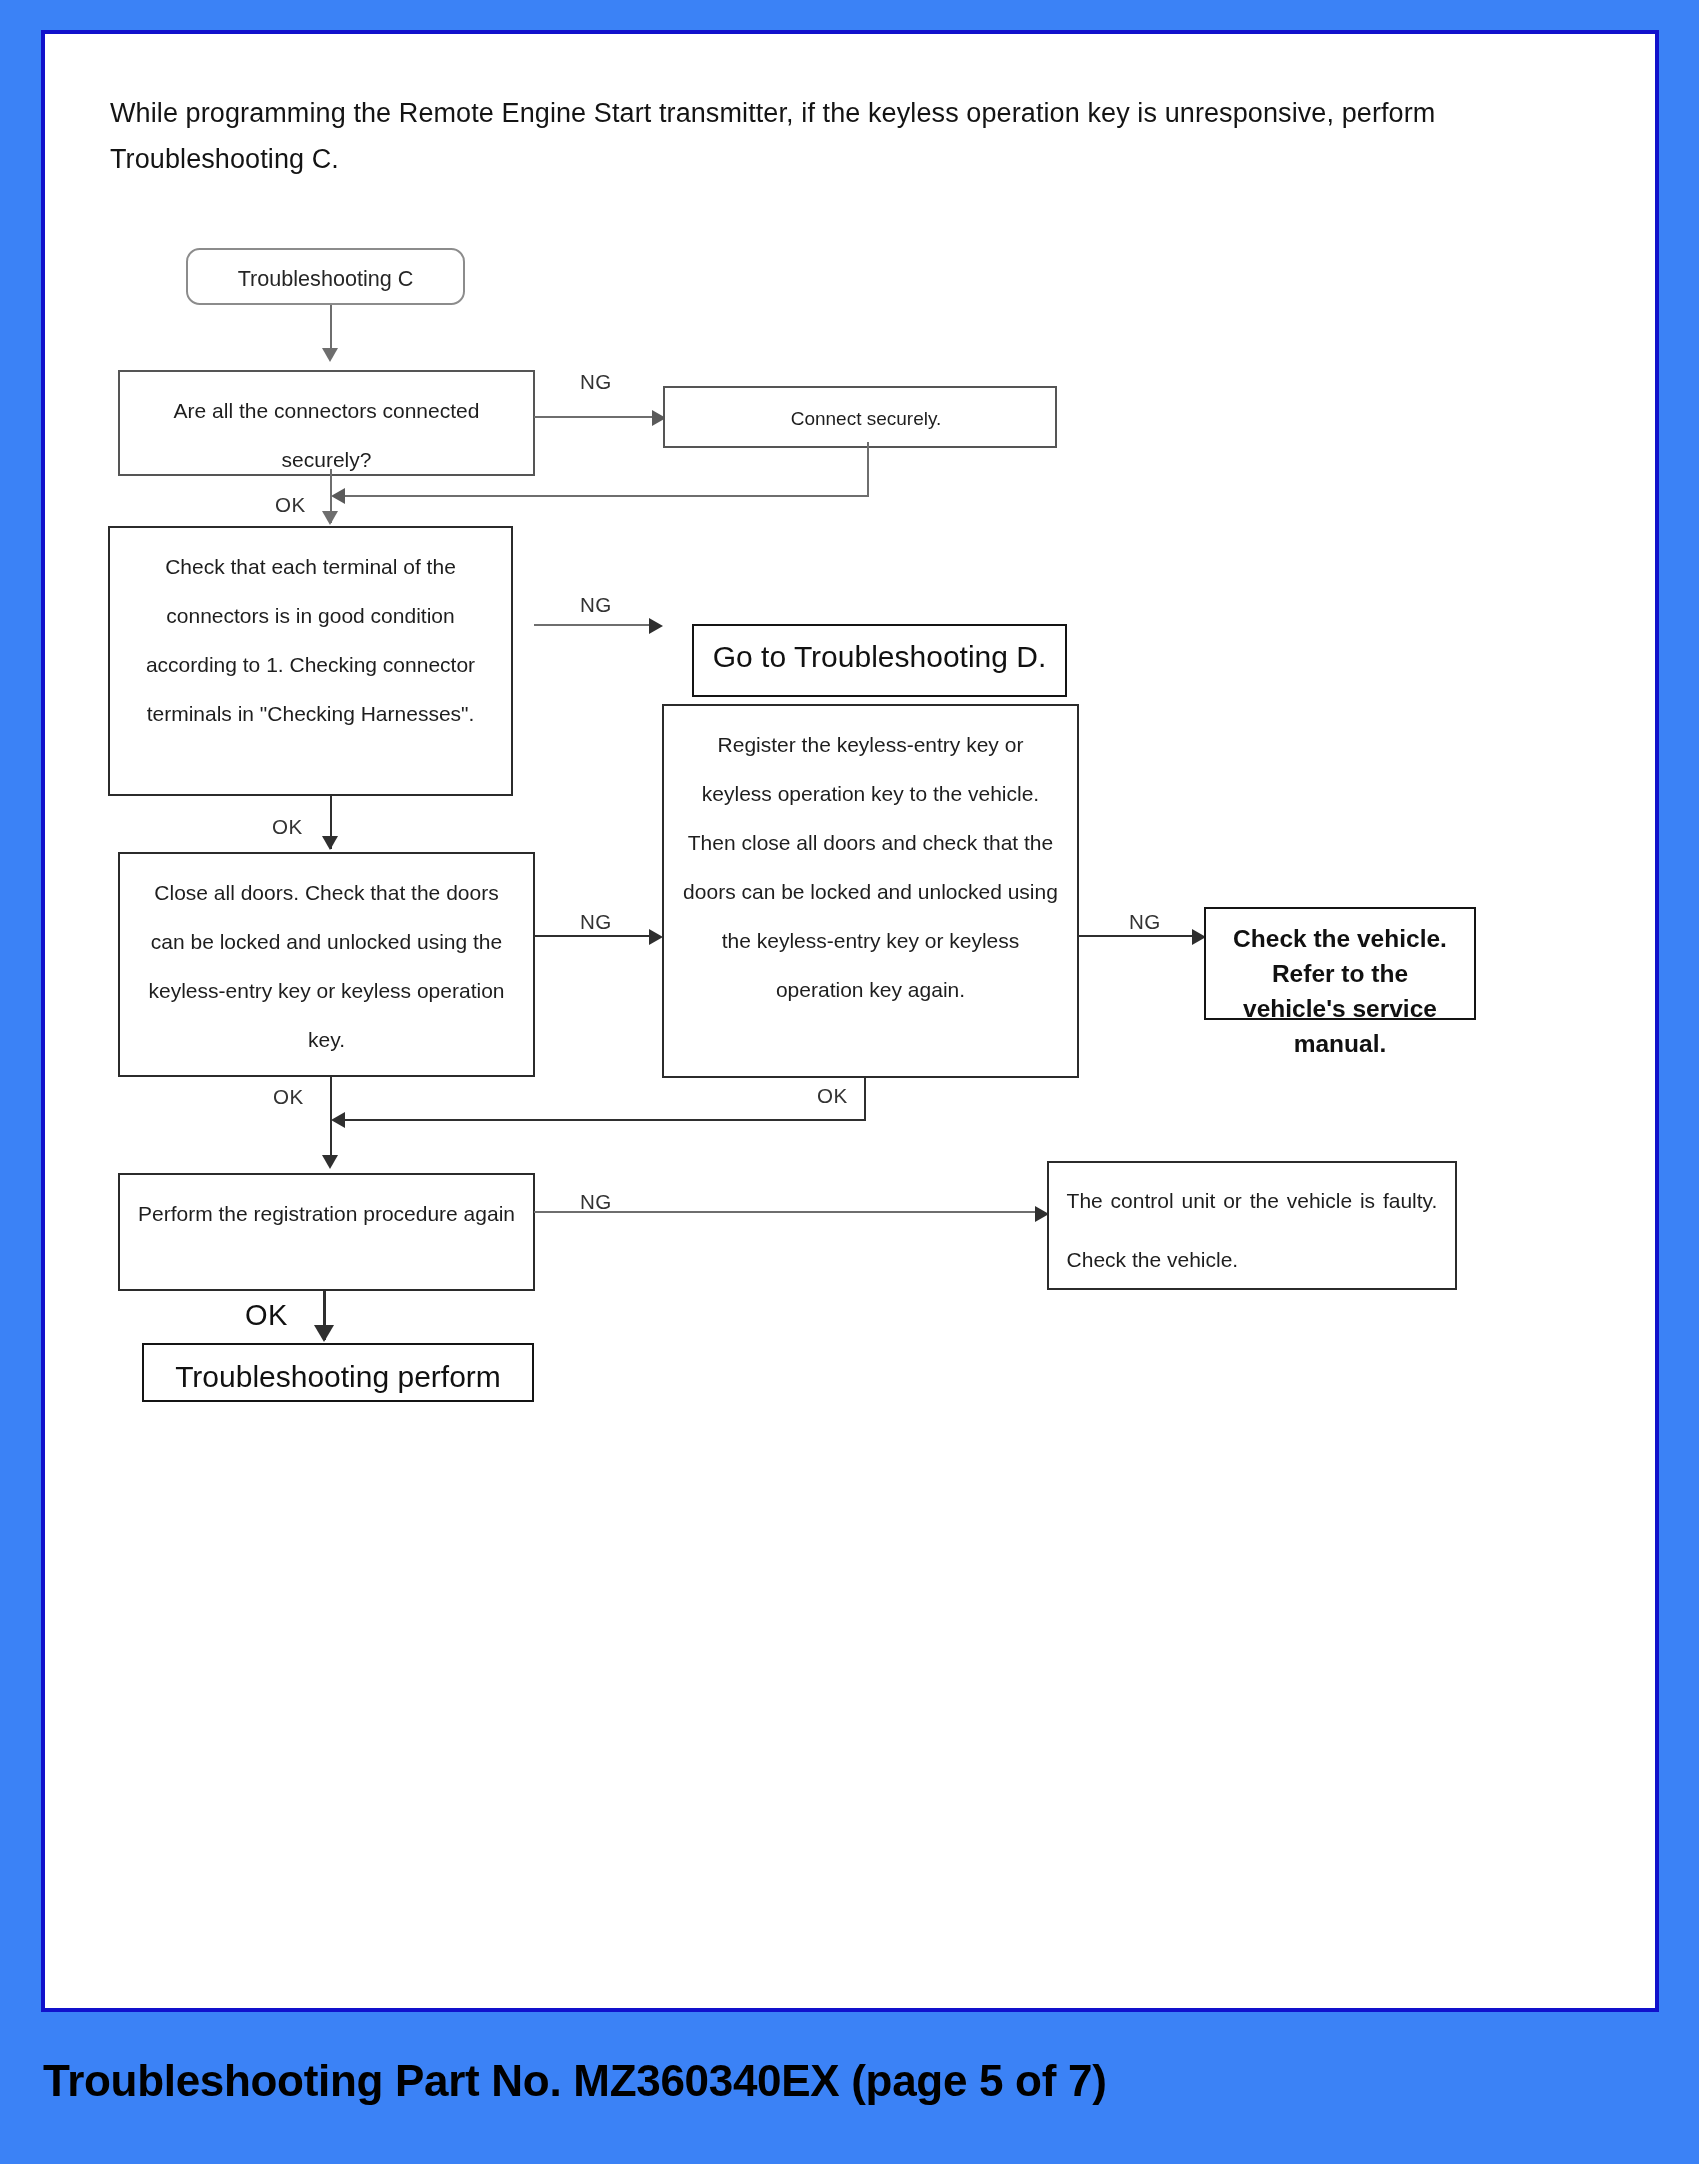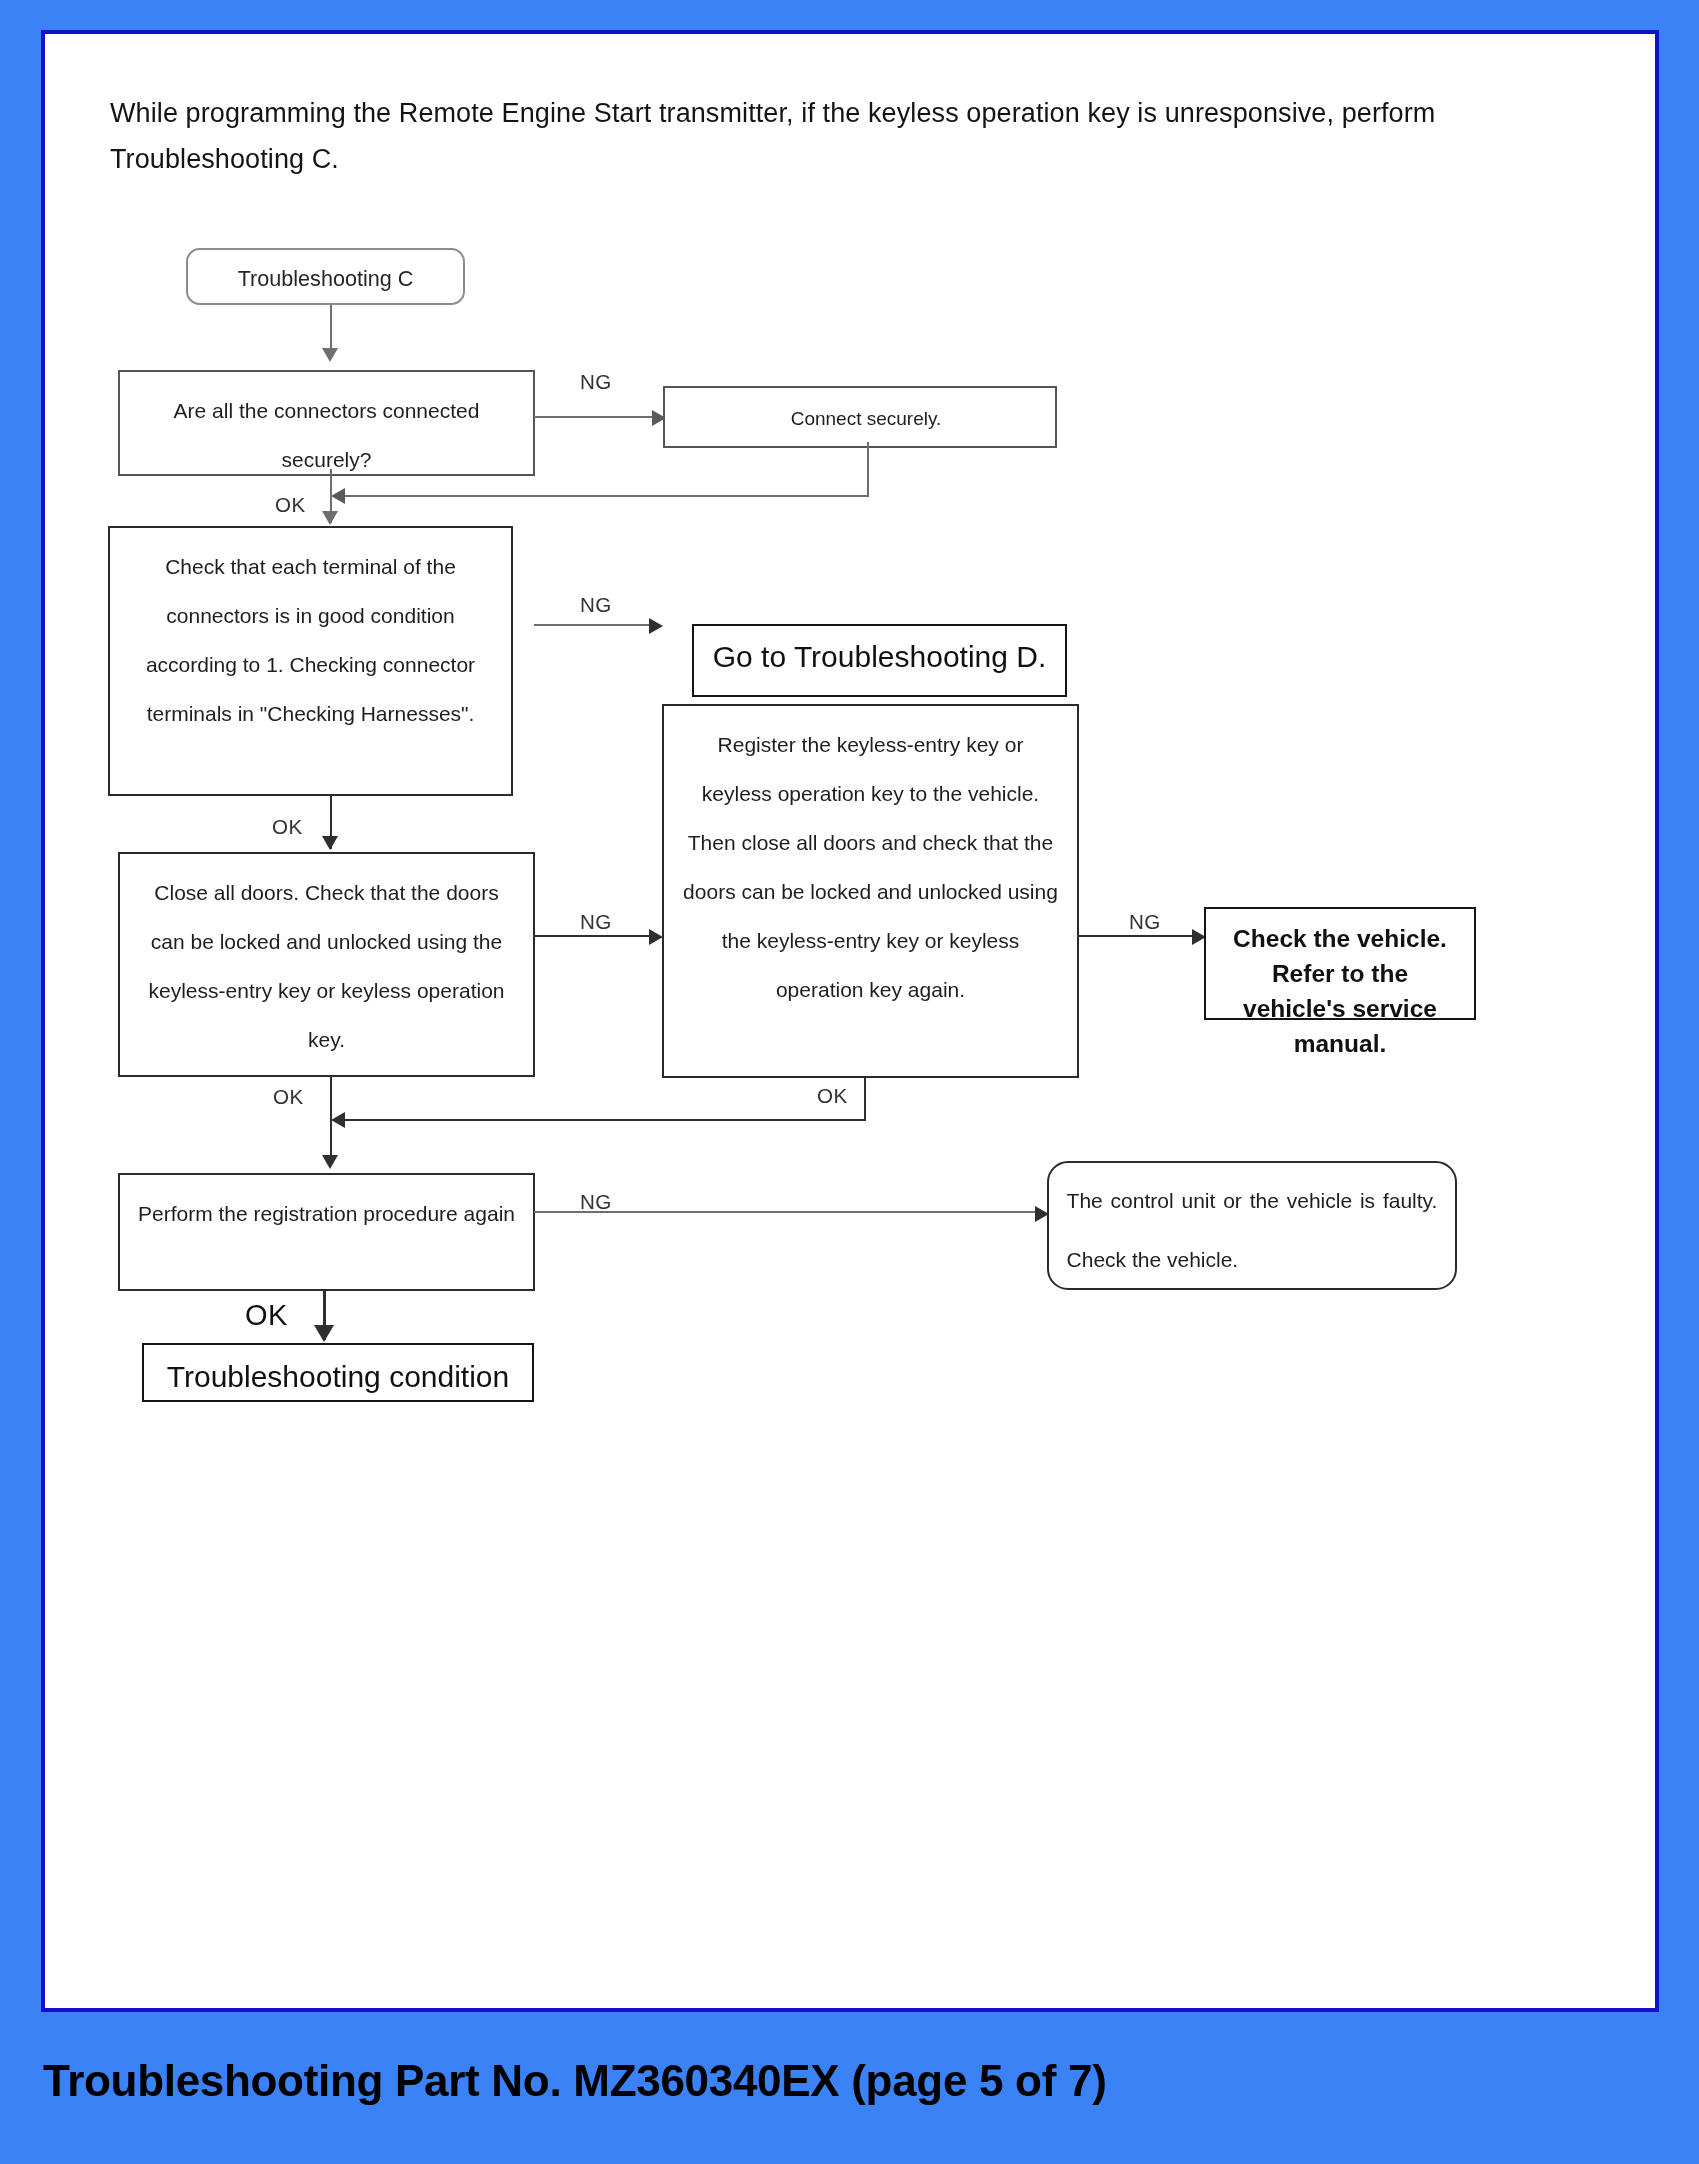--- a/index.html
+++ b/index.html
@@ -75,21 +75,20 @@
     color: #111111;
     border: 2.9px solid #141414;
   }
   .node.vector.small {
     font-size: 24.5px;
     line-height: 35px;
     padding: 11.8px 15.7px;
   }
   .node.justify {
     text-align: justify;
-    border-radius: 21px;
   }
   .node.justify .txt {
     text-align: justify;
     text-align-last: left;
   }
   
   .node.grey {
     border-color: #555555;
     margin-top: 6px;
   }
@@ -240,21 +239,21 @@
 
     <div class="node spaced justify" style="left:1047px; top:1161px; width:410px; height:129px; line-height:59px; padding-top:7.8px;">
       <span class="txt">The control unit or the vehicle is faulty. Check the vehicle.</span>
     </div>
 
     <div class="vline" style="left:323px; top:1291px; width:2.9px; height:49px;"></div>
     <div class="arrow down" style="left:314px; top:1325px; border-left-width:10.8px; border-right-width:10.8px; border-top-width:17.6px;"></div>
     <div class="blabel big" style="left:245px; top:1299px;">OK</div>
 
     <div class="node vector" style="left:142px; top:1343px; width:392px; height:59px; line-height:51px;">
-      <span class="txt">Troubleshooting condition</span>
+      <span class="txt">Troubleshooting perform</span>
     </div>
 
   </div>
 
   <div id="footer">Troubleshooting Part No. MZ360340EX (page 5 of 7)</div>
 
 </div>
 
 
 </body></html>

